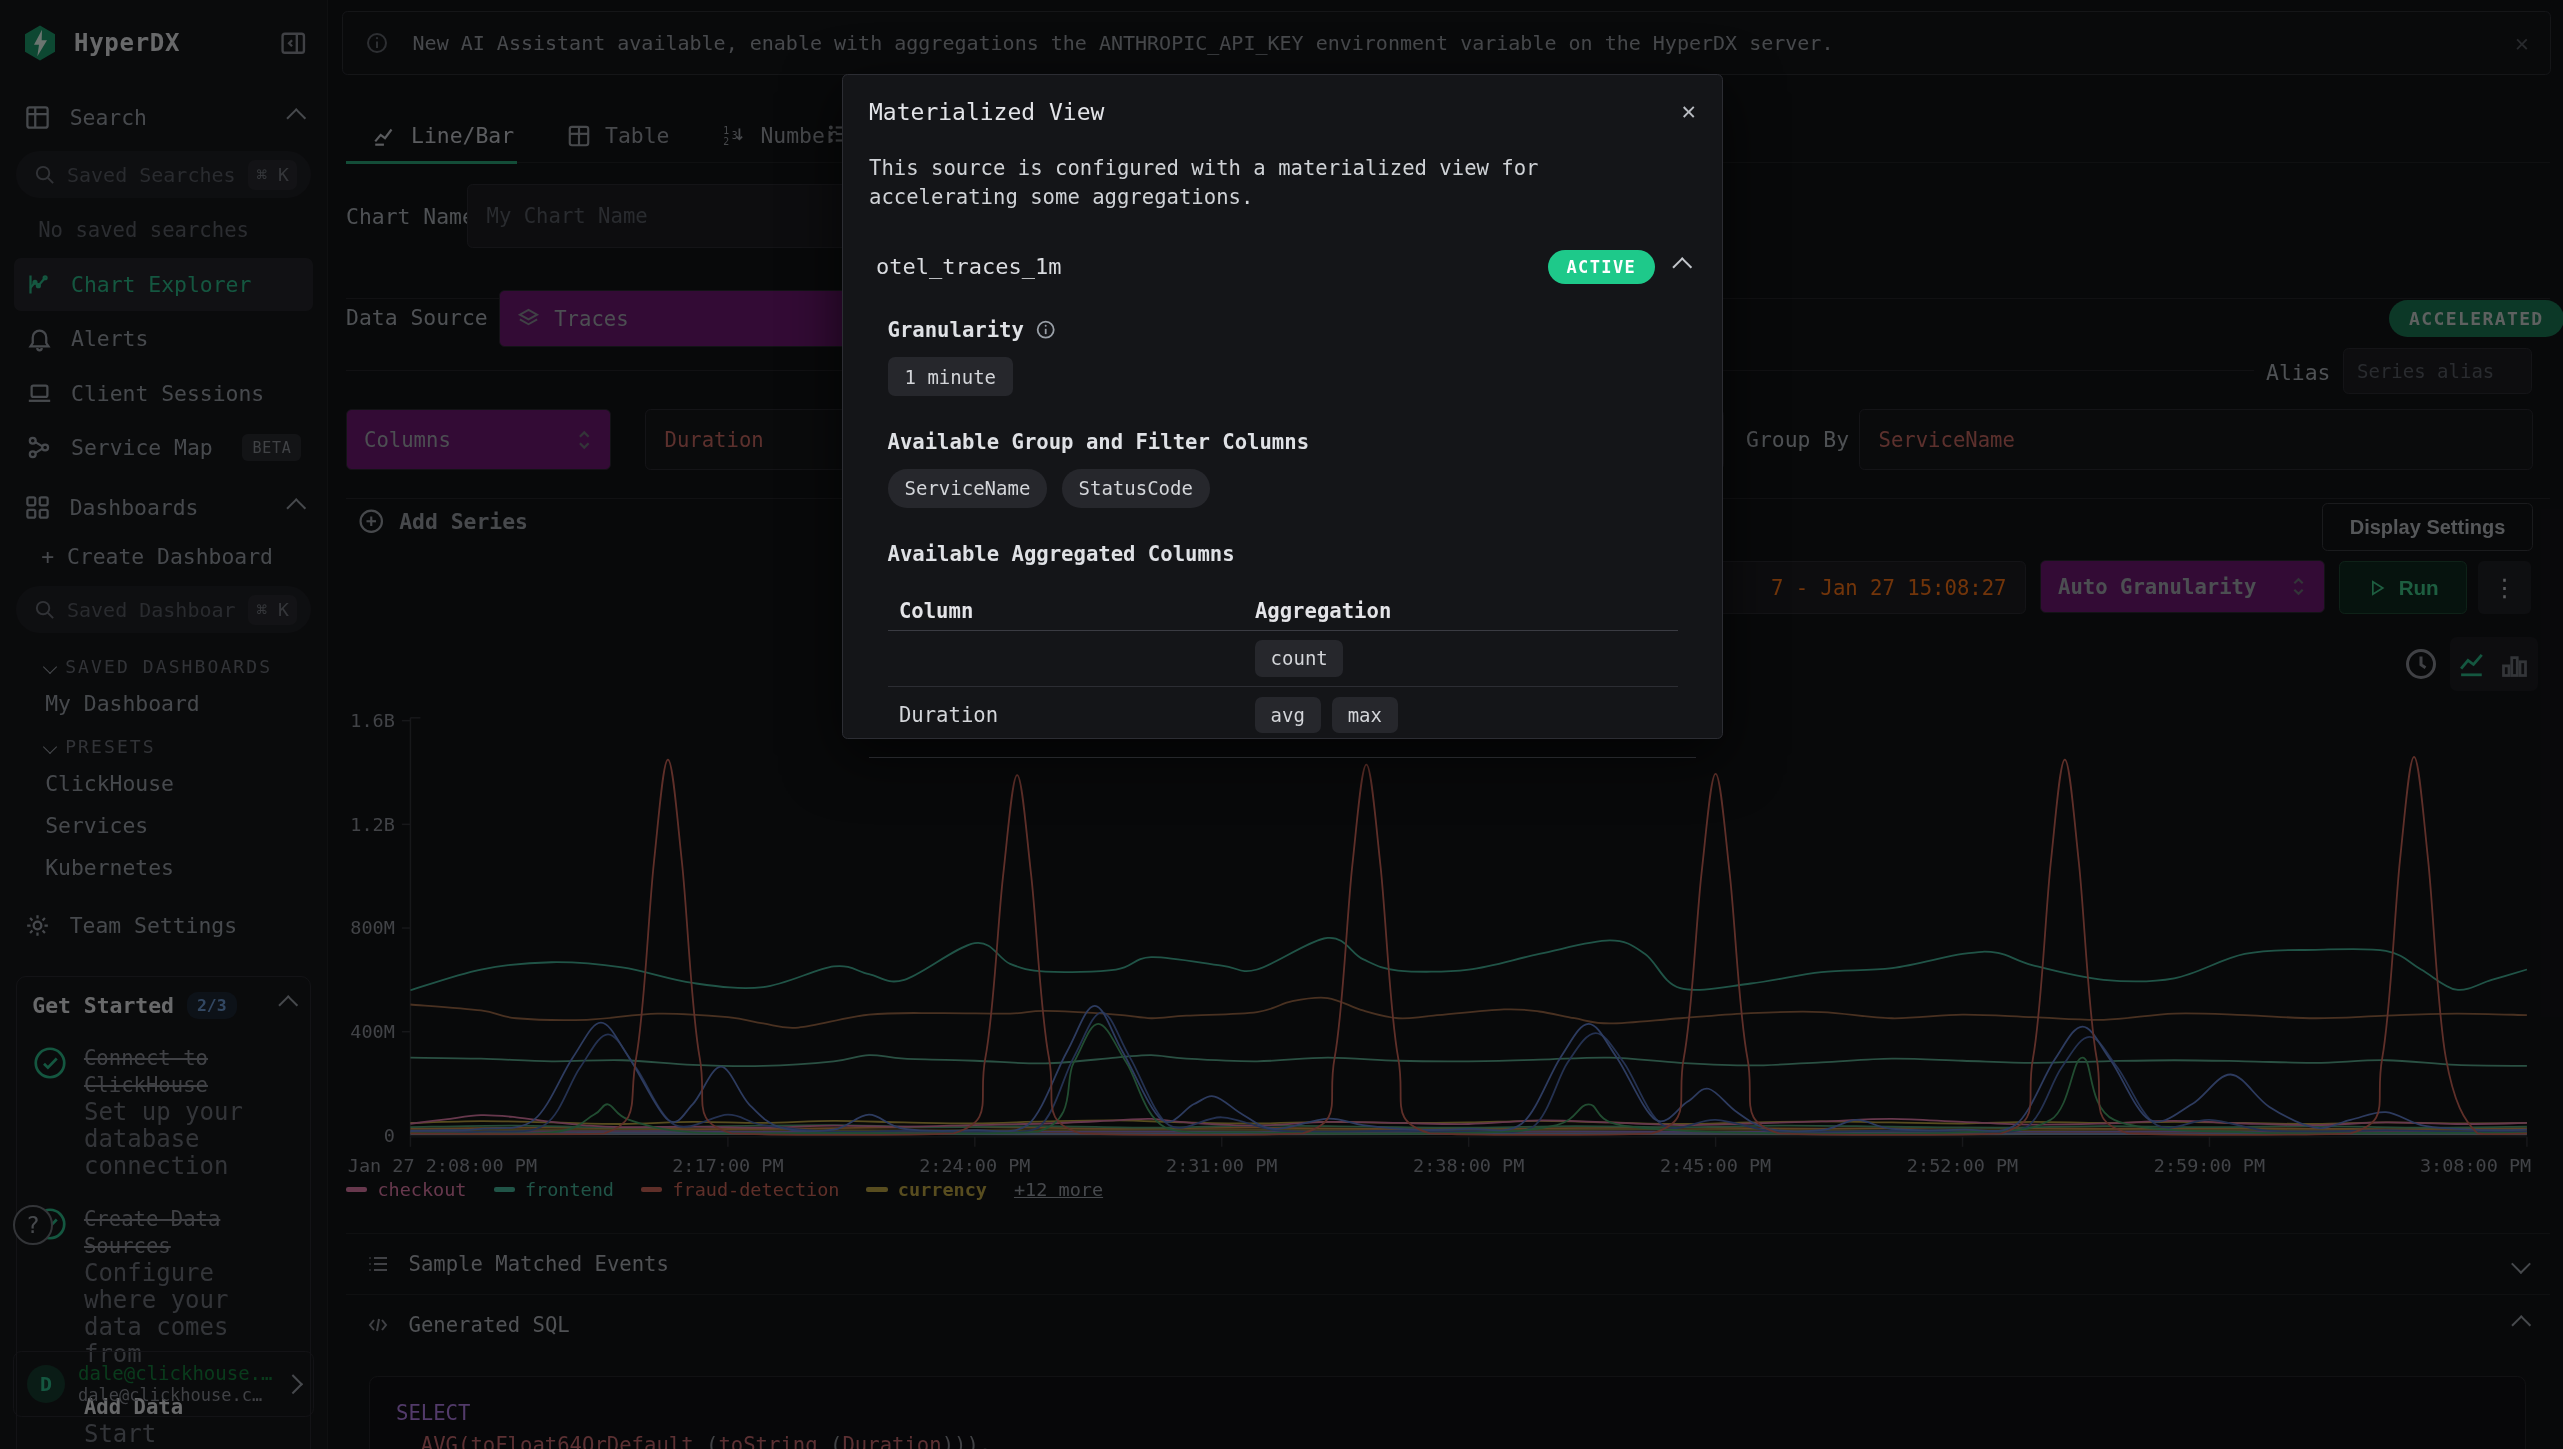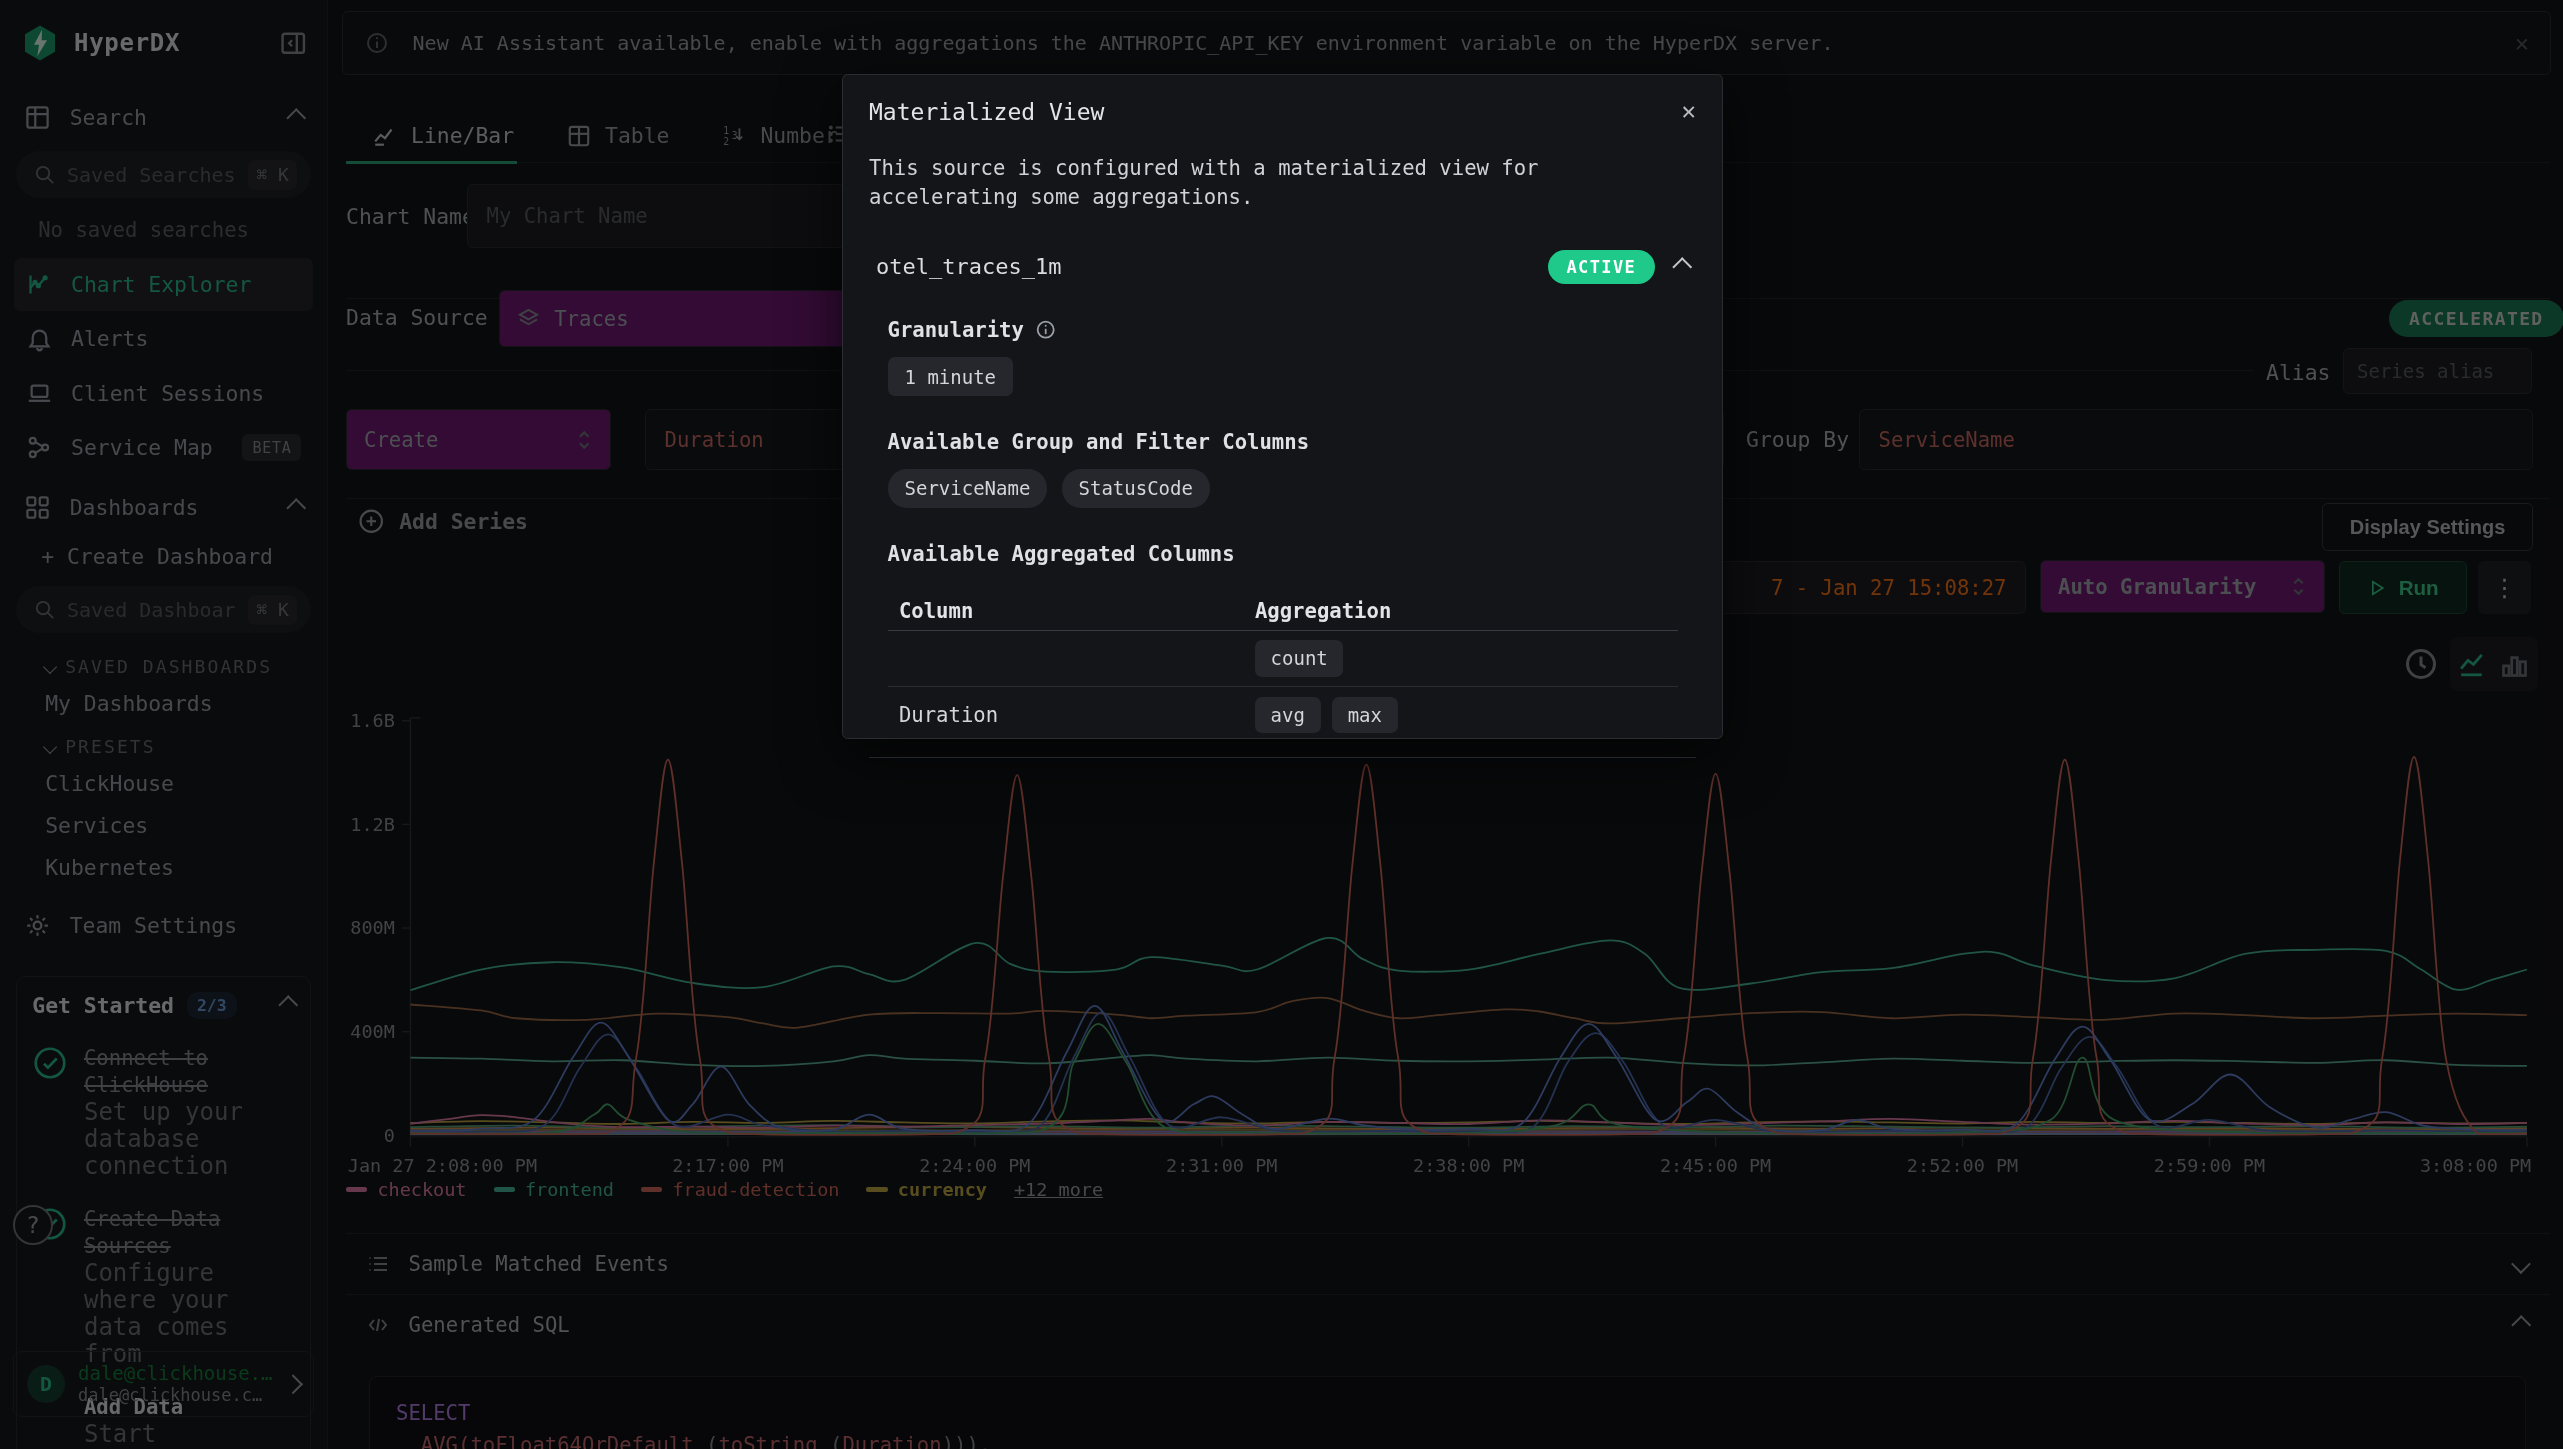--- a/index.html
+++ b/index.html
@@ -228,21 +228,21 @@
       </span>
       <input placeholder="Saved Dashboards" style="">
       <span class="kbd">⌘ K</span>
     </div>
 
     <div class="tree-header">
       <span class="chev down" style="width:10px;height:10px;border-width:1.4px;"></span>
       <span>SAVED DASHBOARDS</span>
     </div>
     <div id="saved-dash-list">
-        <div class="tree-item">My Dashboards</div>
+        <div class="tree-item">My Dashboard</div>
       </div>
 
     <div class="tree-header">
       <span class="chev down" style="width:10px;height:10px;border-width:1.4px;"></span>
       <span>PRESETS</span>
     </div>
     <div id="presets-list">
         <div class="tree-item">ClickHouse</div>
         <div class="tree-item">Services</div>
         <div class="tree-item">Kubernetes</div>
@@ -396,21 +396,21 @@
       <span style="color:#2bbf8a; font-weight:bold;">Schema</span>
     </div>
 
     <div class="badge-accel">ACCELERATED</div>
 
     <div class="hr" style="left:18px; top:370px; width:1908px;"></div>
     <span class="abs form-label" style="left:1938px; top:360px;">Alias</span>
     <input class="abs text-input" style="left: 2015px; top: 348px; width: 189px; height: 46px; font-size: 19px; padding: 0px 13px;" placeholder="Series alias">
 
     <div class="abs selectbox" style="left:18px; top:409px; width:265px; height:61px;">
-      <span style="flex:1;">Create</span>
+      <span style="flex:1;">Columns</span>
       <svg width="18.5" height="24" viewBox="0 0 16 22" fill="none" stroke="#6f737b" stroke-width="2">
           <path d="M4 8l4-4 4 4"></path>
           <path d="M4 14l4 4 4-4"></path>
         </svg>
     </div>
     <div class="abs text-input red-text" style="left:317px; top:409px; width:1079px; height:61px; display:flex; align-items:center; background:#17181b;">
       <span>Duration</span>
     </div>
     <span class="abs form-label" style="left:1418px; top:427px;">Group By</span>
     <div class="abs text-input red-text" style="left:1531px; top:409px; width:674px; height:61px; display:flex; align-items:center; background:#17181b;">

